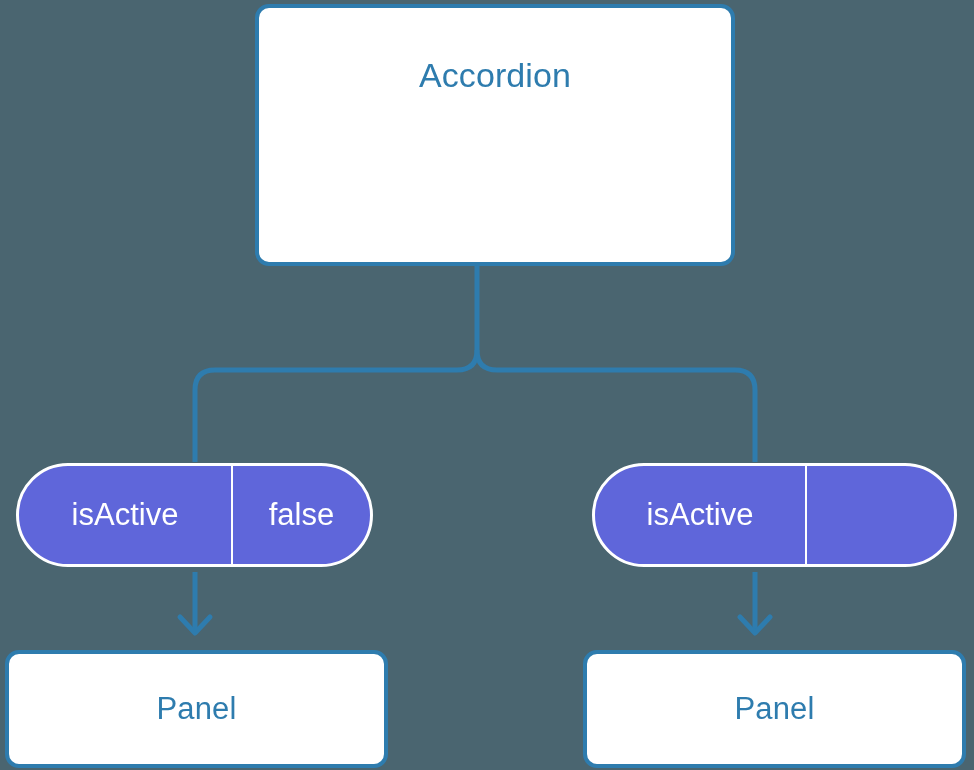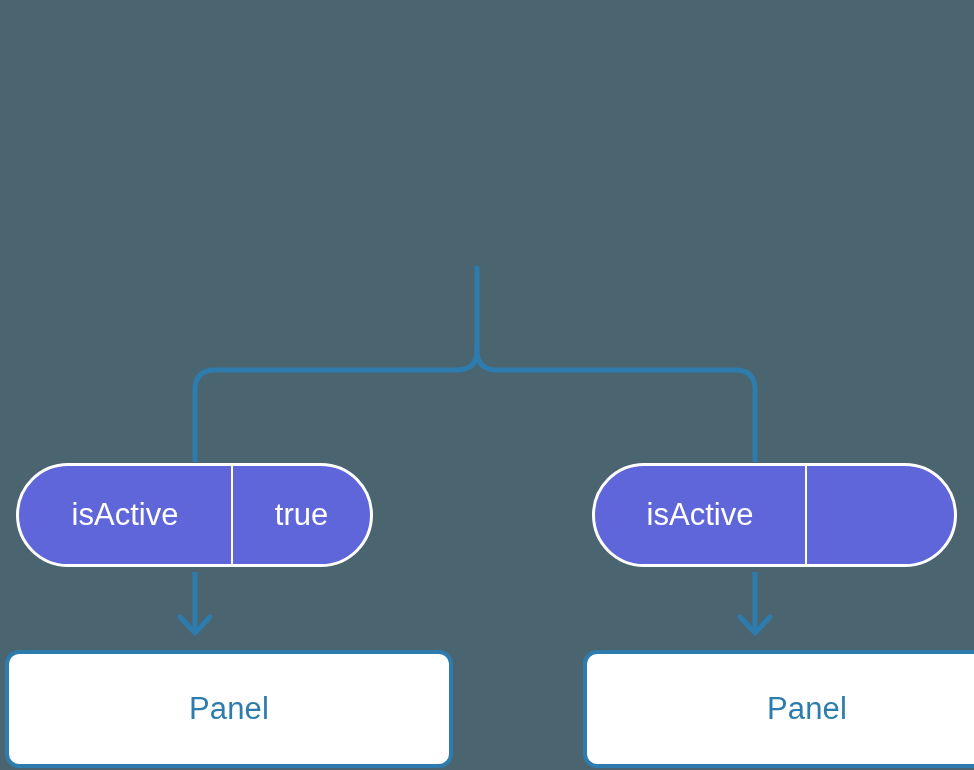--- a/index.html
+++ b/index.html
@@ -57,21 +57,21 @@
     flex-direction: column;
     align-items: center;
   }
   #accordion-card .card-title {
     margin-top: 48px;
     margin-bottom: 0;
   }
 
   
   .panel-card {
-    width: 448px;
+    width: 383px;
     height: 118px;
     display: flex;
     align-items: center;
     justify-content: center;
   }
   #panel-card-left  { left: 5px;   top: 650px; }
   #panel-card-right { left: 583px; top: 650px; }
   .panel-card .card-title { font-size: 31px; }
 
   
@@ -151,25 +151,28 @@
     <path d="M477,350 Q477,370 457,370 L215,370 Q195,370 195,390 L195,462" fill="none" stroke="#2e7cae" stroke-width="5" stroke-linecap="butt"></path>
     <path d="M477,350 Q477,370 497,370 L735,370 Q755,370 755,390 L755,462" fill="none" stroke="#2e7cae" stroke-width="5" stroke-linecap="butt"></path>
 
     <path d="M195,572 L195,632" fill="none" stroke="#2e7cae" stroke-width="5"></path>
     <path d="M180,617 L195,633 L210,617" fill="none" stroke="#2e7cae" stroke-width="5" stroke-linecap="round" stroke-linejoin="round"></path>
 
     <path d="M755,572 L755,632" fill="none" stroke="#2e7cae" stroke-width="5"></path>
     <path d="M740,617 L755,633 L770,617" fill="none" stroke="#2e7cae" stroke-width="5" stroke-linecap="round" stroke-linejoin="round"></path>
   </svg>
 
+  <div class="card" id="accordion-card">
+    <div class="card-title">Accordion</div>
+  </div>
 
 
   <div class="pill prop-pill" id="prop-pill-left">
     <span class="pill-key">isActive</span>
-    <span class="pill-val">true</span>
+    <span class="pill-val">false</span>
   </div>
 
   <div class="card panel-card" id="panel-card-left">
     <div class="card-title">Panel</div>
   </div>
 
   <div class="pill prop-pill" id="prop-pill-right">
     <span class="pill-key">isActive</span>
   </div>
 

